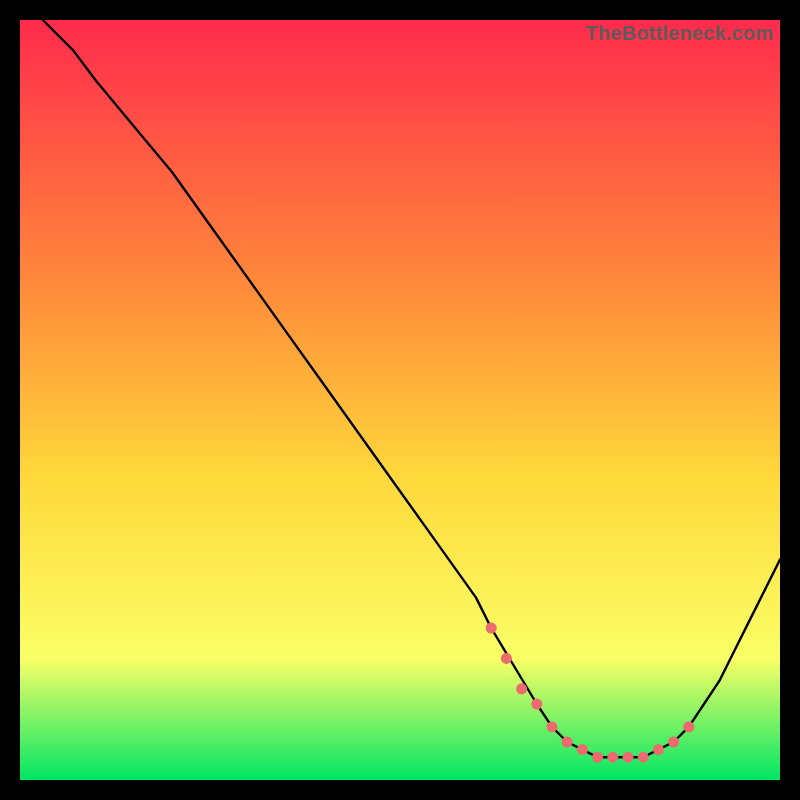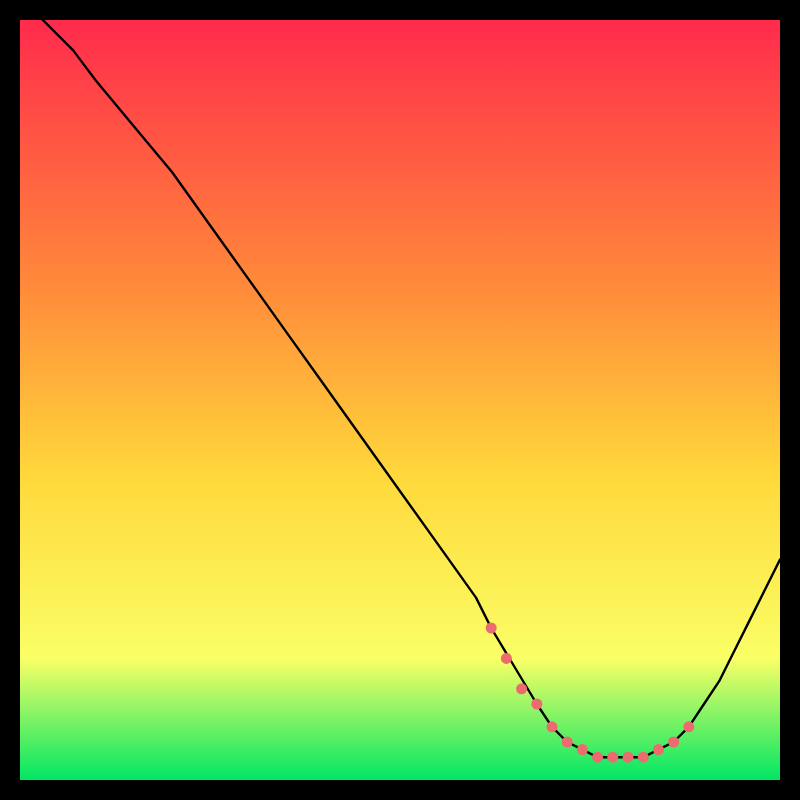--- a/index.html
+++ b/index.html
@@ -63,13 +63,14 @@
         <circle cx="562.4" cy="729.6" r="5.5" fill="#ed6a6e"></circle>
         <circle cx="577.6" cy="737.2" r="5.5" fill="#ed6a6e"></circle>
         <circle cx="592.8" cy="737.2" r="5.5" fill="#ed6a6e"></circle>
         <circle cx="608.0" cy="737.2" r="5.5" fill="#ed6a6e"></circle>
         <circle cx="623.2" cy="737.2" r="5.5" fill="#ed6a6e"></circle>
         <circle cx="638.4" cy="729.6" r="5.5" fill="#ed6a6e"></circle>
         <circle cx="653.6" cy="722.0" r="5.5" fill="#ed6a6e"></circle>
         <circle cx="668.8" cy="706.8" r="5.5" fill="#ed6a6e"></circle>
       </g>
   </svg>
+  <div class="watermark">TheBottleneck.com</div>
 </div>
 
 </body></html>

